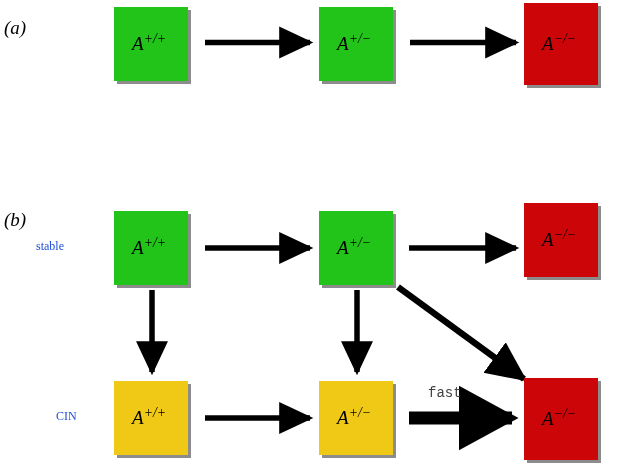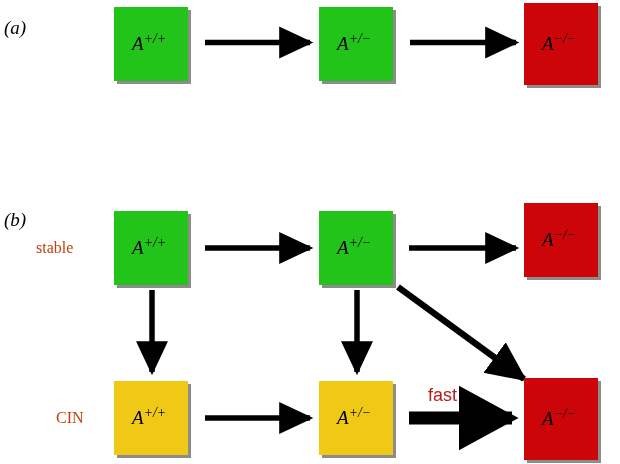--- a/index.html
+++ b/index.html
@@ -24,22 +24,22 @@
     font-style: italic;
     font-size: 19px;
     color: #000000;
     line-height: 1;
     white-space: nowrap;
   }
   
   .row-label {
     position: absolute;
     font-family: "Liberation Serif", "DejaVu Serif", serif;
-    font-size: 16px;
-    color: #c2410c;
+    font-size: 12px;
+    color: #1d4ed8;
     line-height: 1;
     white-space: nowrap;
   }
   
   .geno-box {
     position: absolute;
     width: 74px;
     height: 74px;
     box-sizing: border-box;
     box-shadow: 3px 3px 0 rgba(0,0,0,0.45);
@@ -73,23 +73,23 @@
     position: absolute;
     left: 0;
     top: 0;
     width: 620px;
     height: 464px;
     pointer-events: none;
   }
   
   .edge-caption {
     position: absolute;
-    font-family: Liberation Sans, sans-serif;
-    font-size: 18px;
-    color: #b91c1c;
+    font-family: Liberation Mono, monospace;
+    font-size: 14px;
+    color: #404040;
     line-height: 1;
     white-space: nowrap;
   }
 </style>
 </head>
 <body>
 
 <div id="stage">
 
   <svg id="arrow-layer" viewBox="0 0 620 464" width="620" height="464">

